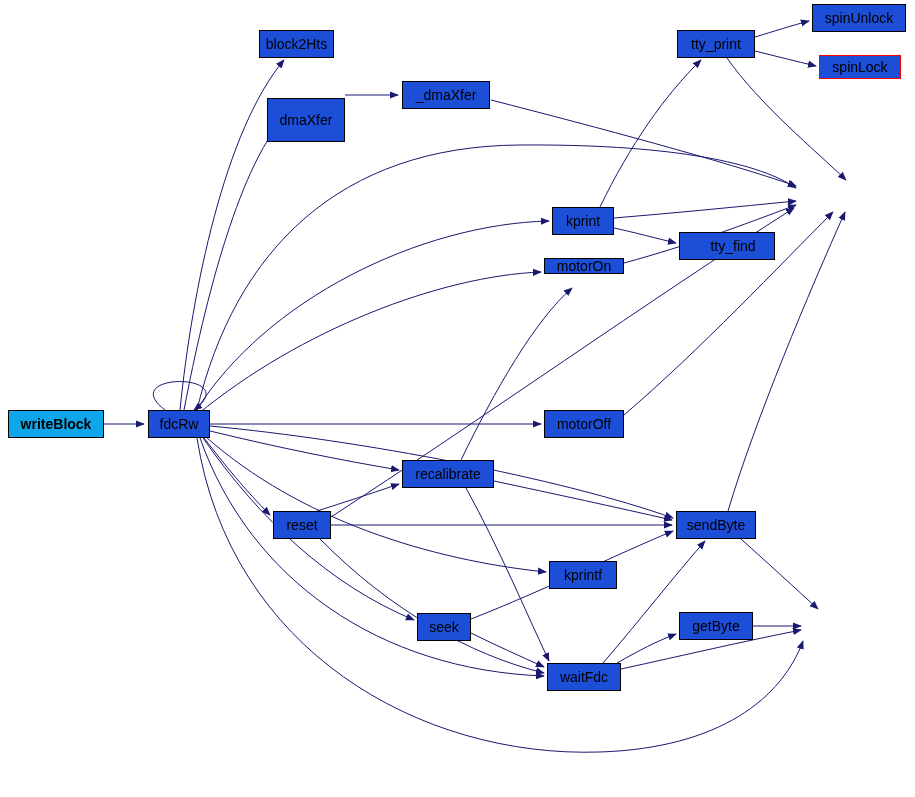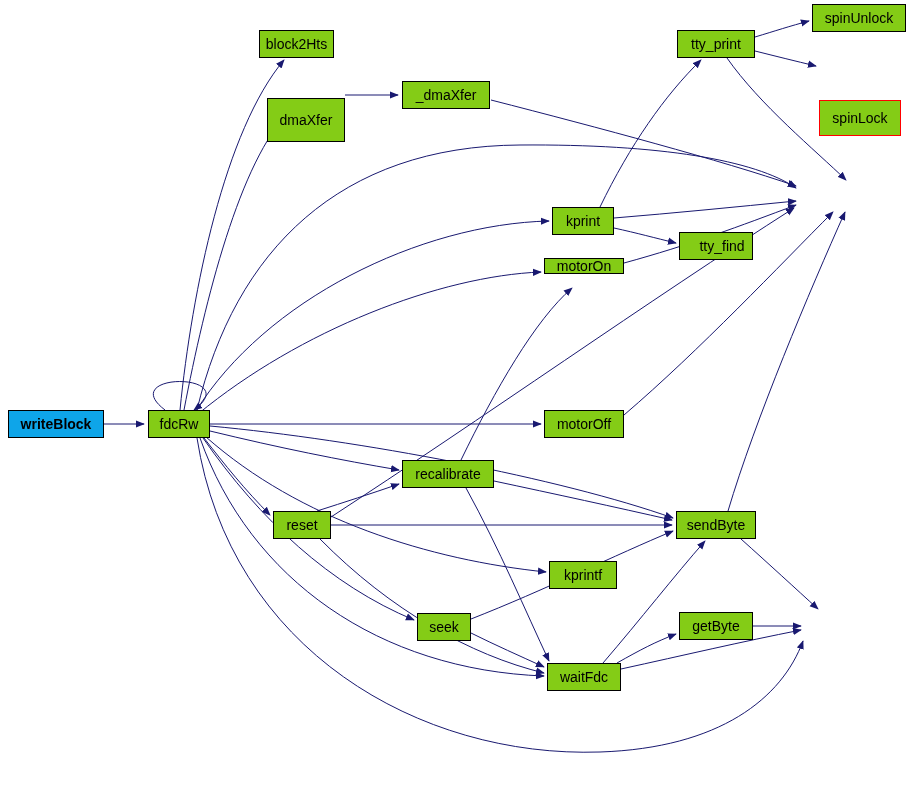--- a/index.html
+++ b/index.html
@@ -11,21 +11,21 @@
     overflow:hidden;
   }
   .edge-layer{
     position:absolute;left:0;top:0;width:915px;height:797px;
   }
   .node-layer{position:absolute;left:0;top:0;width:915px;height:797px;}
   .node{
     position:absolute;
     box-sizing:border-box;
     display:flex;align-items:center;justify-content:center;
-    background:#84cc16;
+    background:#1d4ed8;
     border:1px solid #000000;
     color:#000000;
     font-size:14px;
     line-height:1;
     white-space:nowrap;
     cursor:pointer;
   }
   .node.root{background:#0ea5e9;cursor:default;font-weight:bold;}
   .node.truncated{border-color:#ff0000;}
 </style>
@@ -81,23 +81,23 @@
       <path d="M753,626 L801,626" fill="none" stroke="#191970" stroke-width="1" marker-end="url(#arrow)"></path>
     </svg>
   <div id="node-layer" class="node-layer">
       <div class="node root" style="left: 8px; top: 410px; width: 96px; height: 28px;">writeBlock</div>
       <div class="node" style="left: 148px; top: 410px; width: 62px; height: 28px;">fdcRw</div>
       <div class="node" style="left: 259px; top: 30px; width: 75px; height: 28px;">block2Hts</div>
       <div class="node" style="left: 267px; top: 98px; width: 78px; height: 44px;">dmaXfer</div>
       <div class="node" style="left: 402px; top: 81px; width: 88px; height: 28px;">_dmaXfer</div>
       <div class="node" style="left: 677px; top: 30px; width: 78px; height: 28px;">tty_print</div>
       <div class="node" style="left: 812px; top: 4px; width: 94px; height: 28px;">spinUnlock</div>
-      <div class="node truncated" style="left: 819px; top: 55px; width: 82px; height: 36px; margin-top: 45px;">spinLock</div>
+      <div class="node truncated" style="left: 819px; top: 55px; width: 82px; height: 24px;">spinLock</div>
       <div class="node" style="left: 552px; top: 207px; width: 62px; height: 28px;">kprint</div>
-      <div class="node" style="left: 679px; top: 232px; width: 74px; height: 28px; padding-left: 12px;">tty_find</div>
+      <div class="node" style="left: 679px; top: 232px; width: 96px; height: 28px; padding-left: 12px;">tty_find</div>
       <div class="node" style="left: 544px; top: 258px; width: 80px; height: 16px;">motorOn</div>
       <div class="node" style="left: 544px; top: 410px; width: 80px; height: 28px;">motorOff</div>
       <div class="node" style="left: 402px; top: 460px; width: 92px; height: 28px;">recalibrate</div>
       <div class="node" style="left: 273px; top: 511px; width: 58px; height: 28px;">reset</div>
       <div class="node" style="left: 676px; top: 511px; width: 80px; height: 28px;">sendByte</div>
       <div class="node" style="left: 549px; top: 561px; width: 68px; height: 28px;">kprintf</div>
       <div class="node" style="left: 417px; top: 613px; width: 54px; height: 28px;">seek</div>
       <div class="node" style="left: 679px; top: 612px; width: 74px; height: 28px;">getByte</div>
       <div class="node" style="left: 547px; top: 663px; width: 74px; height: 28px;">waitFdc</div>
     </div>

